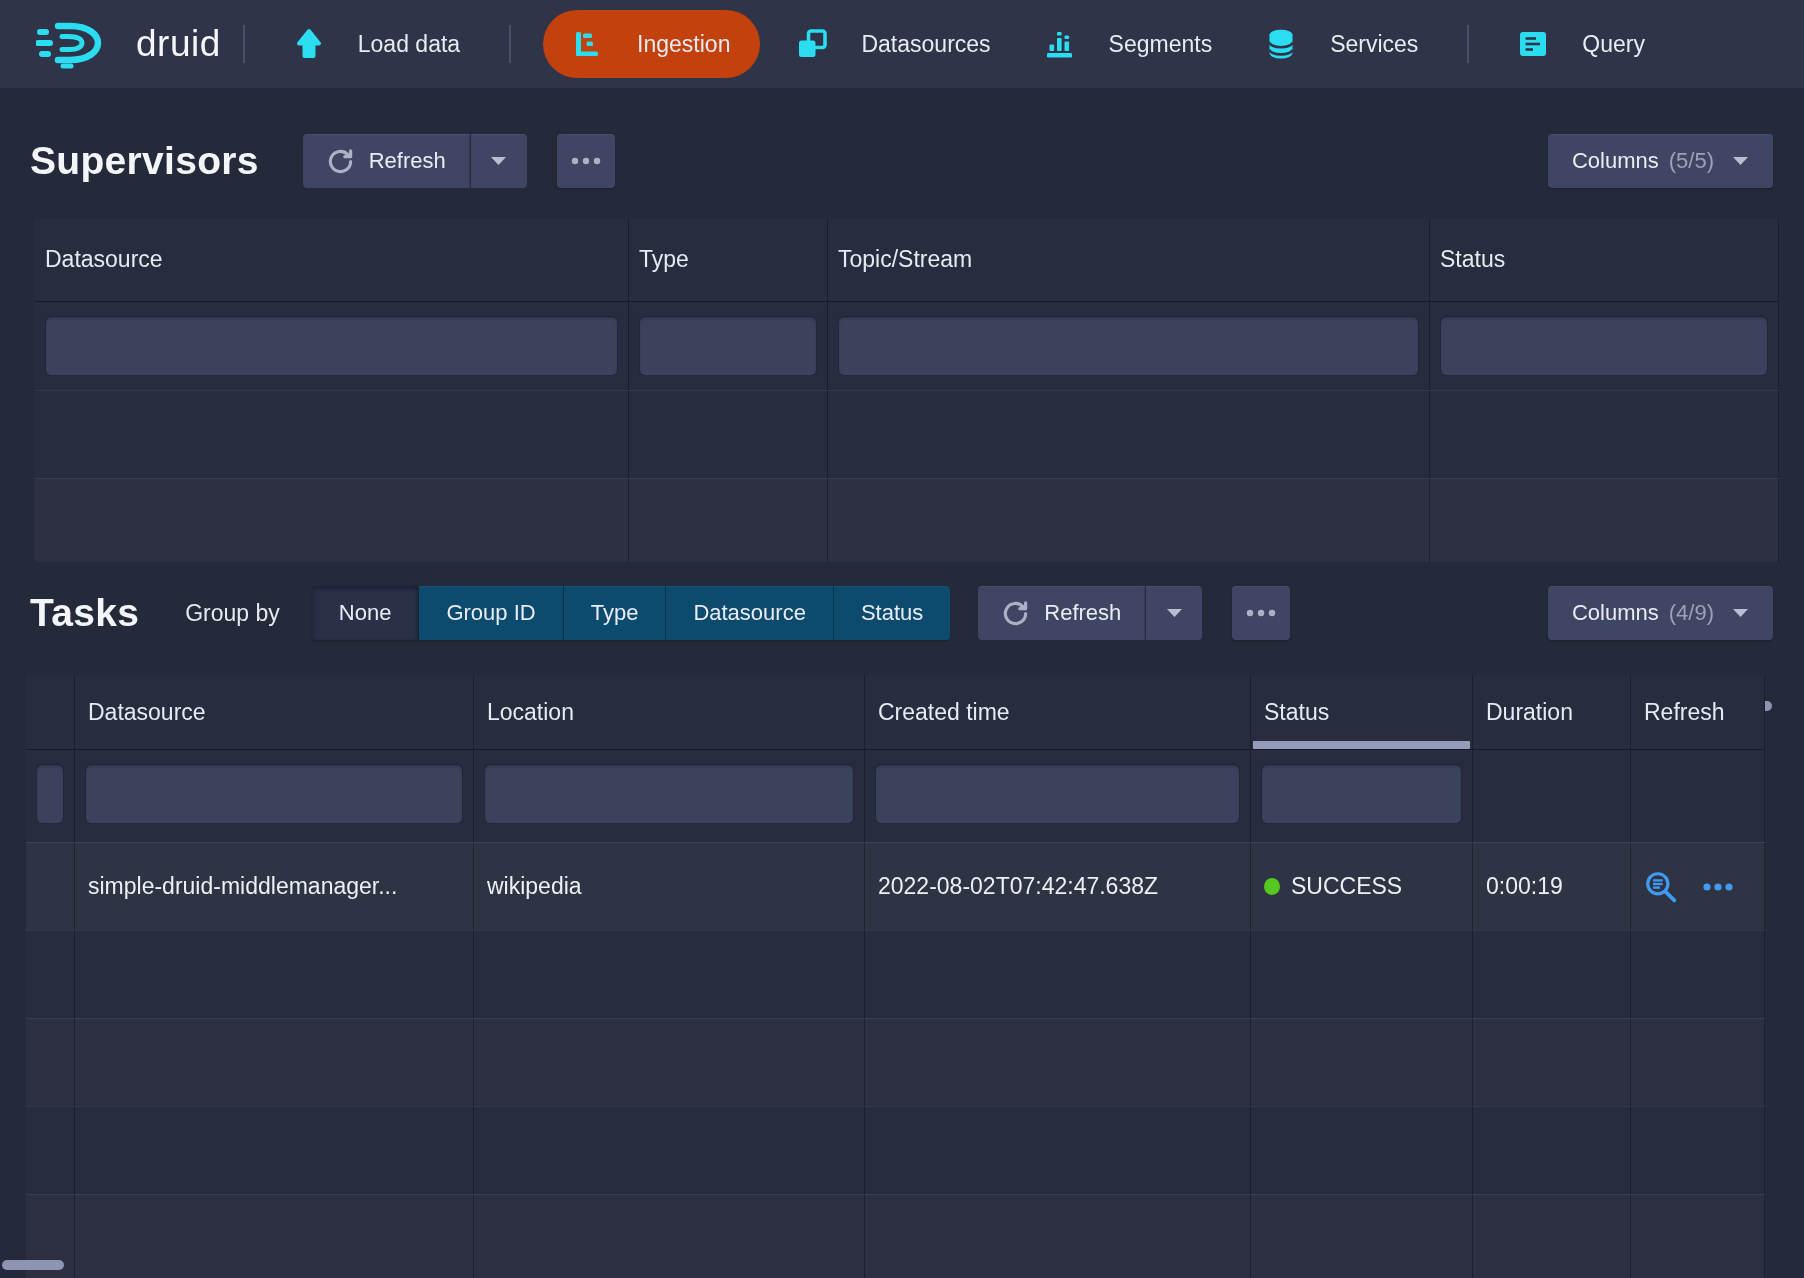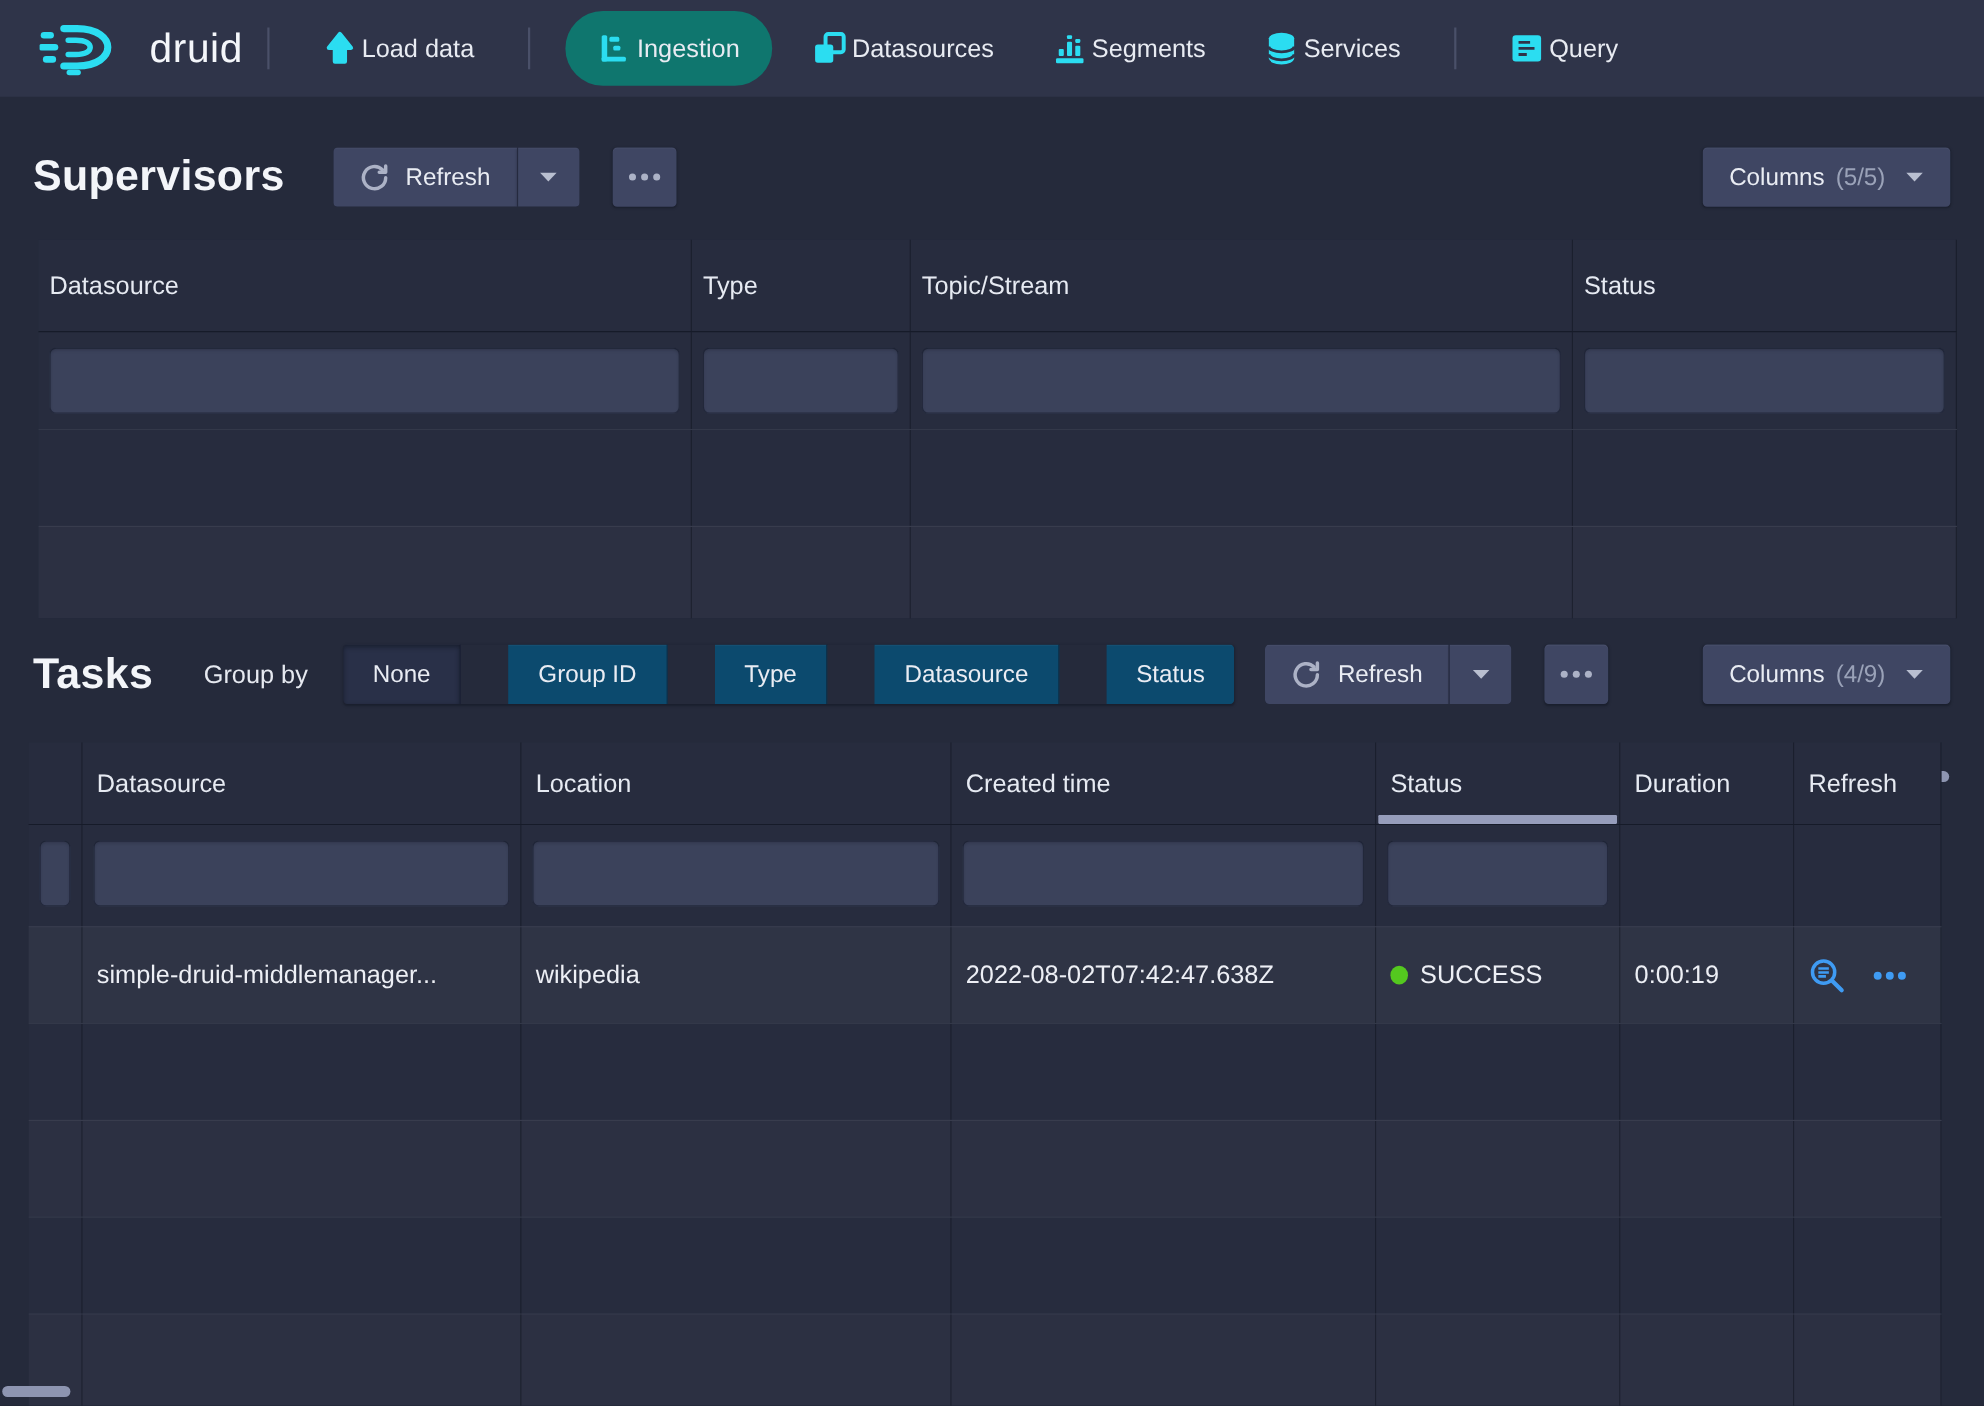--- a/index.html
+++ b/index.html
@@ -13,25 +13,25 @@
   
   .nav {
     height: 88px; background: #2F3449; display: flex; align-items: center;
     padding-left: 36px;
   }
   .brand { display: flex; align-items: center; gap: 24px; cursor: pointer; }
   .brand-text { font-size: 37px; font-weight: 500; color: #F4F6FA; letter-spacing: 0.5px; }
   .nav-divider { width: 2px; height: 38px; background: #4A5069; margin: 0 22px; }
   .nav-items { display: flex; align-items: center; height: 100%; }
   .nav-item {
-    display: flex; align-items: center; gap: 5px; padding: 0 27px; height: 88px;
+    display: flex; align-items: center; gap: 34px; padding: 0 27px; height: 88px;
     font-size: 23px; color: #E8EBF2; cursor: pointer; white-space: nowrap;
   }
   .nav-item.active {
-    height: 68px; background: #0f766e; border-radius: 36px; margin: 0 10px;
+    height: 68px; background: #c2410c; border-radius: 36px; margin: 0 10px;
     padding: 0 30px;
   }
   .nav-item svg { flex: 0 0 auto; }
 
   
   .controls { display: flex; align-items: center; padding: 0 31px 0 30px; }
   .sup .controls { margin-top: 46px; height: 54px; }
   .section-title { font-size: 39px; font-weight: 600; color: #F3F5F9; letter-spacing: 0.3px; }
   .btn {
     height: 54px; background: #3F4663; border: none; border-radius: 4px;
@@ -44,21 +44,21 @@
   .btn-main { padding: 0 24px; gap: 15px; }
   .btn-caret { width: 57px; justify-content: center; border-left: 1px solid rgba(16,20,34,0.55); }
   .btn-more { width: 58px; justify-content: center; margin-left: 30px; }
   .btn-columns { margin-left: auto; padding: 0 24px; gap: 10px; }
   .btn-columns .count { color: #9AA2B8; }
   .btn-columns svg { margin-left: 8px; }
 
   
   .groupby-label { font-size: 23px; color: #E6E9F0; margin-left: 46px; }
   .btn-group { display: inline-flex; margin-left: 32px; border-radius: 4px; overflow: hidden;
-    box-shadow: 0 1px 2px rgba(10,14,26,0.4); gap: 43px; }
+    box-shadow: 0 1px 2px rgba(10,14,26,0.4); }
   .gbtn {
     height: 54px; padding: 0 27px; background: #0c4a6e; border: none;
     border-right: 1px solid rgba(16,20,34,0.5); color: #E9ECF3; font-size: 22px;
     font-family: inherit; cursor: pointer; display: inline-flex; align-items: center;
     box-shadow: inset 0 1px 0 rgba(255,255,255,0.05);
   }
   .gbtn:last-child { border-right: none; }
   .gbtn.active { background: #293048; box-shadow: inset 0 2px 5px rgba(8,11,20,0.5); }
   .tasks .split { margin-left: 28px; }
 

